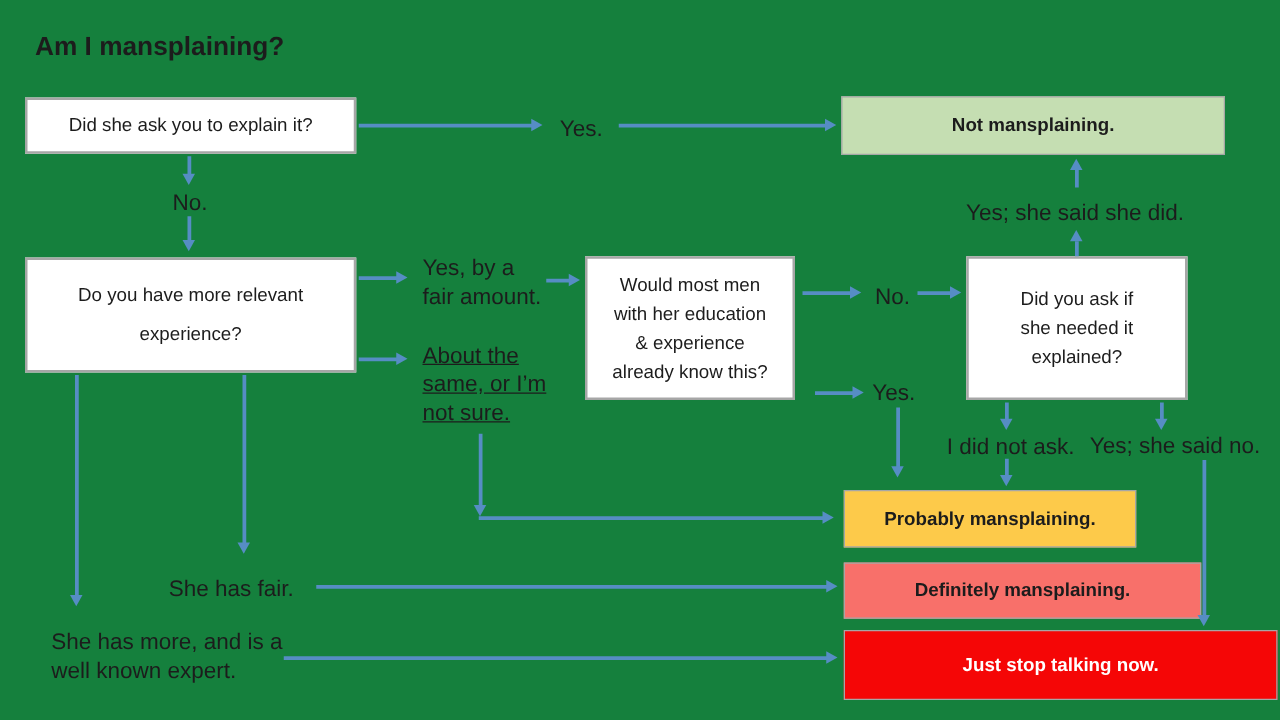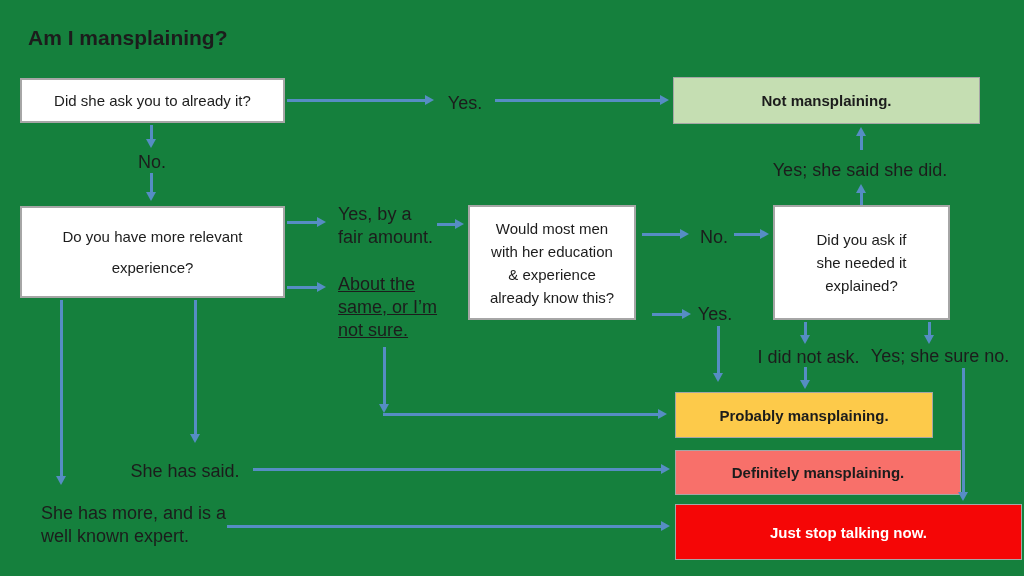--- a/index.html
+++ b/index.html
@@ -29,49 +29,49 @@
   .ah-d { border-left:5px solid transparent; border-right:5px solid transparent; border-top:9px solid var(--arrow); }
   .ah-u { border-left:5px solid transparent; border-right:5px solid transparent; border-bottom:9px solid var(--arrow); }
 </style>
 </head>
 <body>
 
 <div class="stage">
 
   <div class="title">Am I mansplaining?</div>
 
-  <div class="qbox" style="left:20px;top:78px;width:265px;height:45px;">Did she ask you to already it?</div>
+  <div class="qbox" style="left:20px;top:78px;width:265px;height:45px;">Did she ask you to explain it?</div>
   <div class="qbox" style="left:20px;top:206px;width:265px;height:92px;line-height:31px;">Do you have more relevant
 experience?</div>
   <div class="qbox" style="left:468px;top:205px;width:168px;height:115px;">Would most men
 with her education
 &amp; experience
 already know this?</div>
   <div class="qbox" style="left:773px;top:205px;width:177px;height:115px;">Did you ask if
 she needed it
 explained?</div>
 
   <div class="rbox" style="left:673px;top:77px;width:307px;height:47px;background:var(--green-bg);">Not mansplaining.</div>
-  <div class="rbox" style="left:675px;top:392px;width:258px;height:46px;background:var(--yellow-bg);">Probably mansplaining.</div>
+  <div class="rbox" style="left:675px;top:392px;width:234px;height:46px;background:var(--yellow-bg);">Probably mansplaining.</div>
   <div class="rbox" style="left:675px;top:450px;width:286px;height:45px;background:var(--salmon-bg);">Definitely mansplaining.</div>
   <div class="rbox" style="left:675px;top:504px;width:347px;height:56px;background:var(--red-bg);color:var(--text-light);">Just stop talking now.</div>
 
   <div class="lbl ctr" style="left:438px;top:92px;width:54px;">Yes.</div>
   <div class="lbl ctr" style="left:127px;top:151px;width:50px;">No.</div>
   <div class="lbl" style="left:338px;top:203px;">Yes, by a
 fair amount.</div>
   <div class="lbl" style="left:338px;top:273px;text-decoration:underline;">About the
 same, or I’m
 not sure.</div>
   <div class="lbl ctr" style="left:694px;top:226px;width:40px;">No.</div>
   <div class="lbl ctr" style="left:693px;top:303px;width:44px;">Yes.</div>
   <div class="lbl ctr" style="left:755px;top:159px;width:210px;">Yes; she said she did.</div>
   <div class="lbl ctr" style="left:736px;top:346px;width:145px;">I did not ask.</div>
-  <div class="lbl ctr" style="left:856px;top:345px;width:168px;">Yes; she sure no.</div>
-  <div class="lbl ctr" style="left:115px;top:460px;width:140px;">She has said.</div>
+  <div class="lbl ctr" style="left:856px;top:345px;width:168px;">Yes; she said no.</div>
+  <div class="lbl ctr" style="left:115px;top:460px;width:140px;">She has fair.</div>
   <div class="lbl" style="left:41px;top:502px;">She has more, and is a
 well known expert.</div>
 
   <div class="hl" style="left:287px;top:99px;width:140px;"></div>
   <div class="ah ah-r" style="left:425px;top:95px;"></div>
   <div class="hl" style="left:495px;top:99px;width:165px;"></div>
   <div class="ah ah-r" style="left:660px;top:95px;"></div>
 
   <div class="vl" style="left:150px;top:125px;height:15px;"></div>
   <div class="ah ah-d" style="left:146px;top:139px;"></div>

